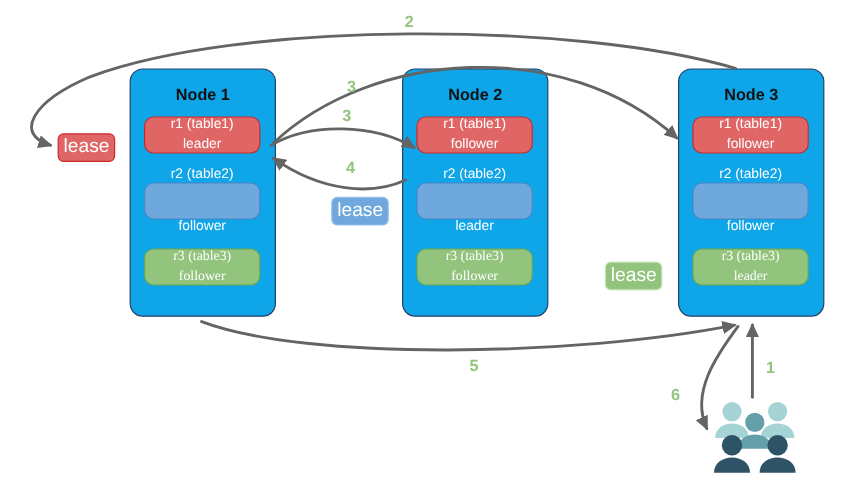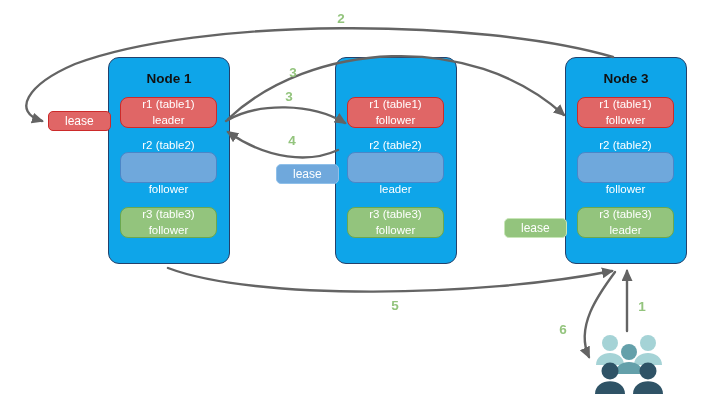--- a/index.html
+++ b/index.html
@@ -17,24 +17,24 @@
     text-align:center;margin-top:13px;font-size:13.5px;font-weight:bold;color:#111;
   }
   .replica{
     position:absolute;left:11px;width:97px;height:31px;border-radius:8px;
     color:#fff;font-size:11.5px;line-height:1.32;text-align:center;
     display:flex;flex-direction:column;justify-content:center;box-sizing:border-box;
   }
   .replica.r1{top:39px;} .replica.r2{top:94px;} .replica.r3{top:149px;}
   .replica.red{background:var(--red-fill);border:1.5px solid var(--red-stroke);}
   .replica.blue{background:var(--blue-fill);border:1.5px solid var(--blue-stroke);gap:28px;}
-  .replica.green{background:var(--green-fill);border:1.5px solid var(--green-stroke);}
+  .replica.green{background:var(--green-fill);border:1.5px solid var(--green-stroke);font-family:Liberation Serif, serif;}
   .lease{
-    position:absolute;color:#fff;font-size:12px;text-align:right;
-    border-radius:5px;padding:2px 16px;z-index:6;
+    position:absolute;color:#fff;font-size:16px;text-align:right;
+    border-radius:5px;padding:2px 4px;z-index:6;
   }
   .lease.red{left:48px;top:111px;background:var(--red-fill);border:1.5px solid var(--red-stroke);}
   .lease.blue{left:276px;top:164px;background:var(--blue-fill);border:1.5px solid var(--blue-lease-stroke);}
   .lease.green{left:504px;top:218px;background:var(--green-fill);border:1.5px solid var(--green-lease-stroke);}
   .flow-label{
     position:absolute;transform:translate(-50%,-50%);
     color:var(--label-green);font-size:13.5px;font-weight:bold;z-index:7;
   }
   #arrows{position:absolute;left:0;top:0;z-index:5;pointer-events:none;}
   #users{position:absolute;left:585px;top:330px;z-index:4;}
@@ -54,20 +54,21 @@
       <span>r2 (table2)</span>
       <span>follower</span>
     </div>
     <div class="replica r3 green">
       <span>r3 (table3)</span>
       <span>follower</span>
     </div>
   </div>
 
   <div class="node" id="node2">
+    <div class="node-title">Node 2</div>
     <div class="replica r1 red">
       <span>r1 (table1)</span>
       <span>follower</span>
     </div>
     <div class="replica r2 blue">
       <span>r2 (table2)</span>
       <span>leader</span>
     </div>
     <div class="replica r3 green">
       <span>r3 (table3)</span>

